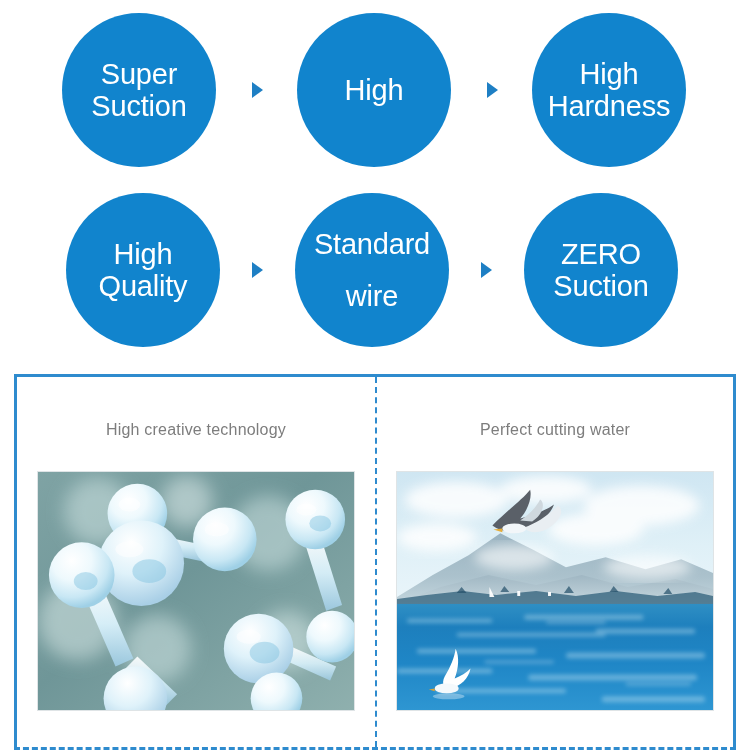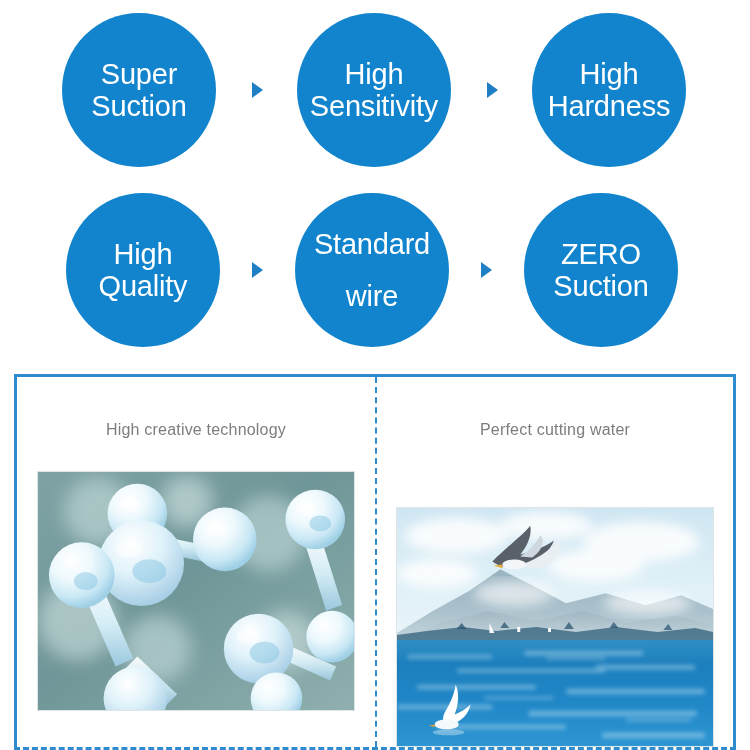--- a/index.html
+++ b/index.html
@@ -103,21 +103,20 @@
     display: flex;
     flex-direction: column;
     align-items: center;
   }
   #panel-col-left {
     width: 360px;
     border-right: 2px dashed #2e8bce;
   }
   #panel-col-right {
     width: 356px;
-    justify-content: space-between;
   }
   .panel-caption {
     margin-top: 44px;
     font-size: 16px;
     color: #7d7d7d;
     letter-spacing: 0.2px;
     white-space: nowrap;
   }
   .panel-photo {
     margin-top: 32px;
@@ -136,21 +135,20 @@
 <div id="flow-section">
 
   <div class="flow-row" id="flow-row-1">
     <div class="circle c1">
       <span class="line">Super</span>
       <span class="line">Suction</span>
     </div>
     <div class="arrow a1"></div>
     <div class="circle c2">
       <span class="line">High</span>
-      <span class="line">Sensitivity</span>
     </div>
     <div class="arrow a2"></div>
     <div class="circle c3">
       <span class="line">High</span>
       <span class="line">Hardness</span>
     </div>
   </div>
 
   <div class="flow-row" id="flow-row-2">
     <div class="circle c1">

